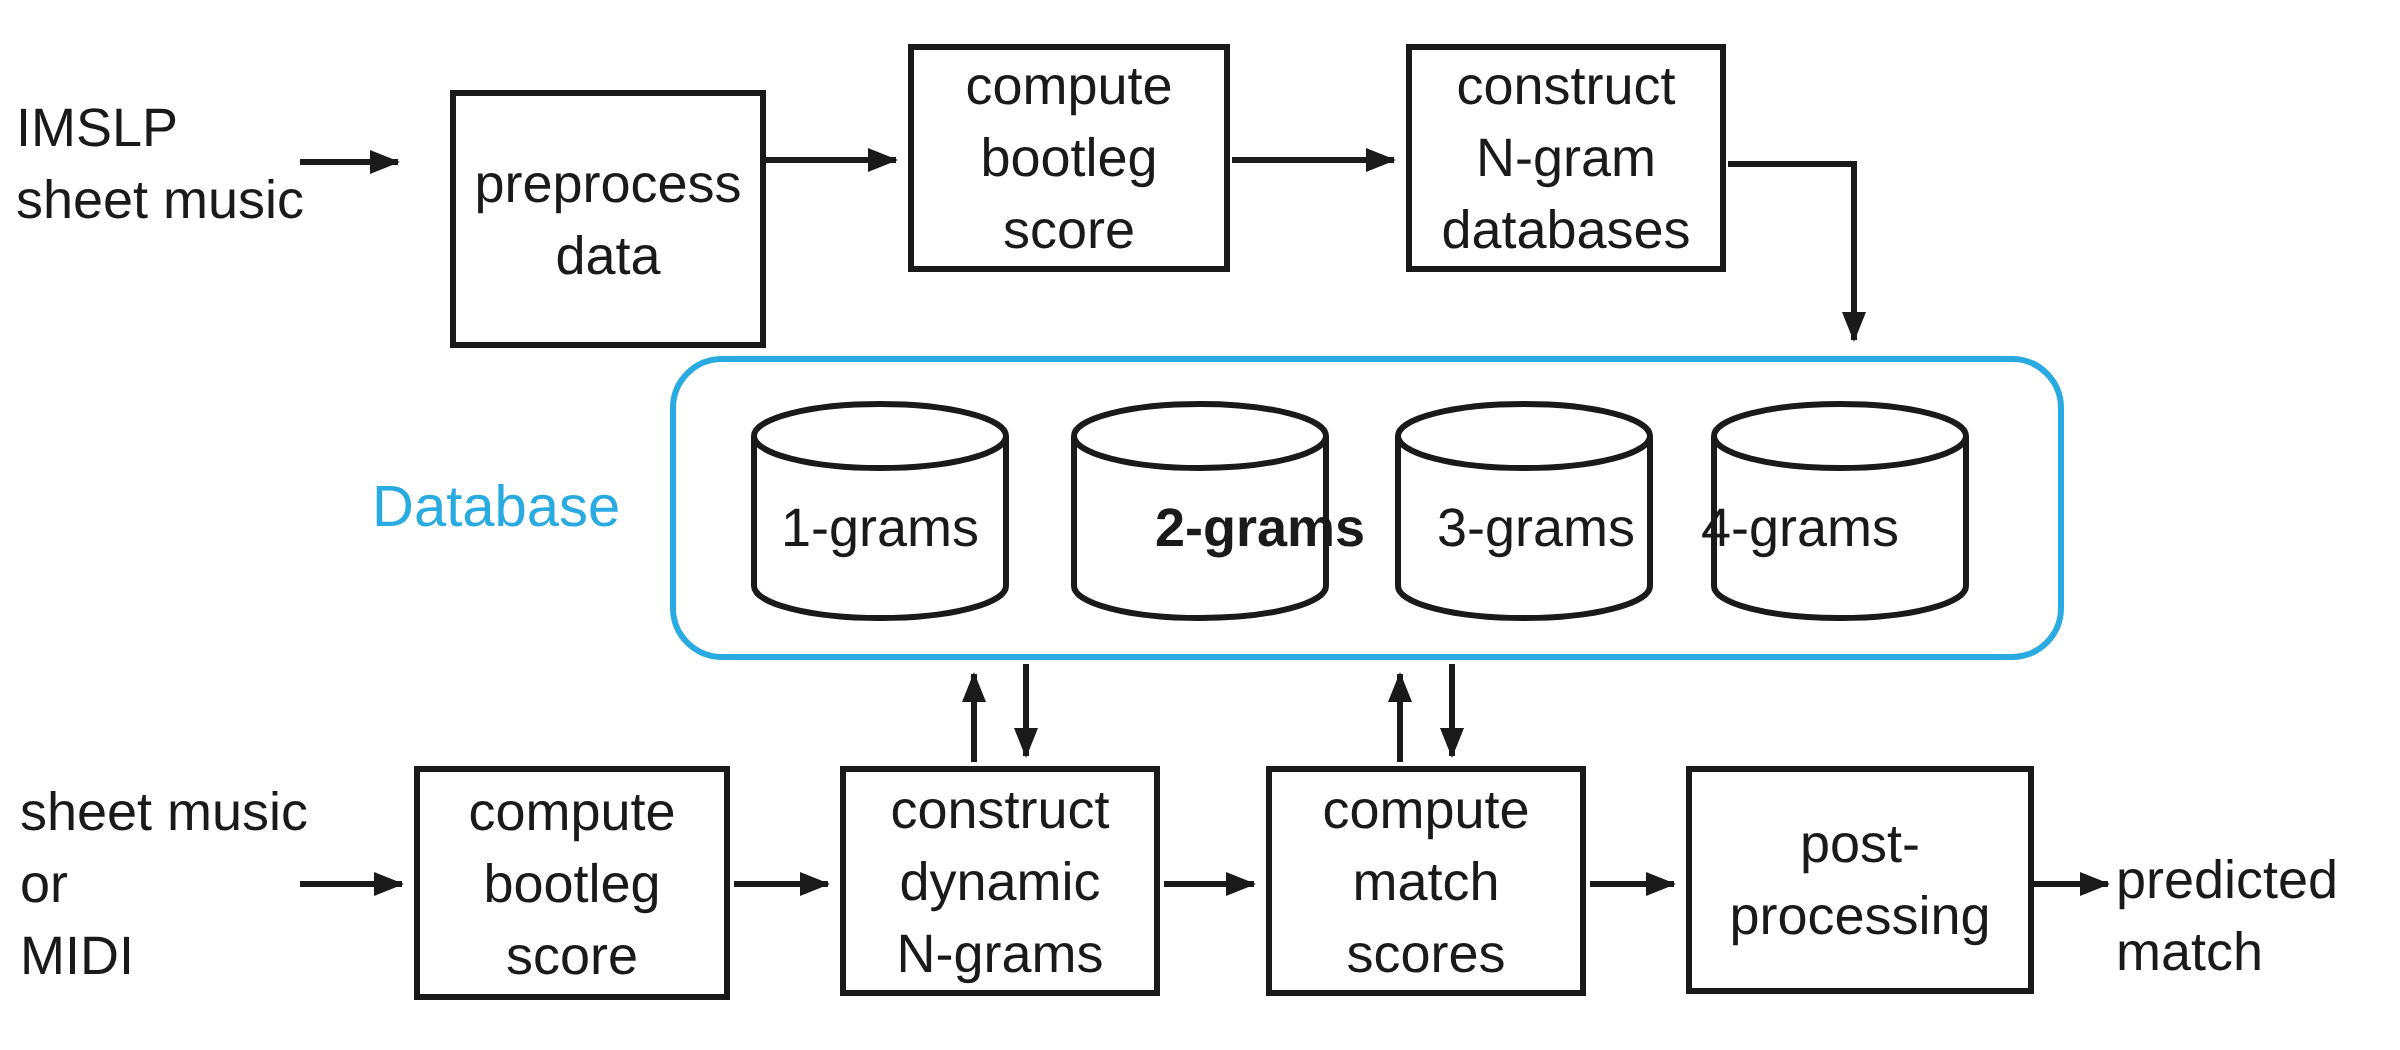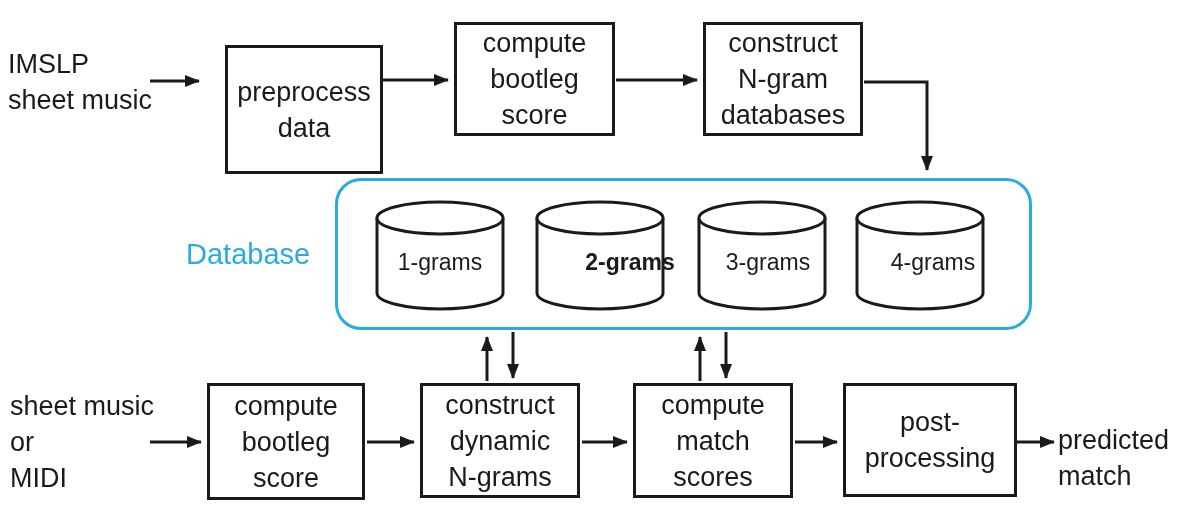--- a/index.html
+++ b/index.html
@@ -53,21 +53,21 @@
     font-size: 29px;
     color: var(--accent);
     z-index: 2;
   }
 
   .cyl-label {
     position: absolute;
     top: 249px;
     width: 130px;
     text-align: center;
-    font-size: 23px;
+    font-size: 27px;
     z-index: 3;
   }
 
   svg .ln { stroke: var(--ink); stroke-width: 3; fill: none; }
   svg .cyl { stroke: var(--ink); stroke-width: 3; fill: #ffffff; }
   svg .head { fill: var(--ink); }
 </style>
 </head>
 <body>
 
@@ -115,21 +115,21 @@
     </g>
     <g>
       <path class="cyl" d="M857,218 L857,293 A63,16 0 0 0 983,293 L983,218"></path>
       <ellipse class="cyl" cx="920" cy="218" rx="63" ry="16"></ellipse>
     </g>
   </svg>
 
   <div class="cyl-label" style="left:375px;">1-grams</div>
   <div class="cyl-label" style="left:565px;font-weight:bold;">2-grams</div>
   <div class="cyl-label" style="left:697px;padding-left:12px;">3-grams</div>
-  <div class="cyl-label" style="left:868px;">4-grams</div>
+  <div class="cyl-label" style="left:835px;">4-grams</div>
 
   <div class="db-label">Database</div>
 
   <div class="flabel pre" style="left:8px; top:46px; width:178px;">IMSLP
 sheet music</div>
 
   <div class="box pre" style="left:225px; top:23px; width:158px; height:129px;margin-top:22px;">
     <span class="pre">preprocess
 data</span>
   </div>

